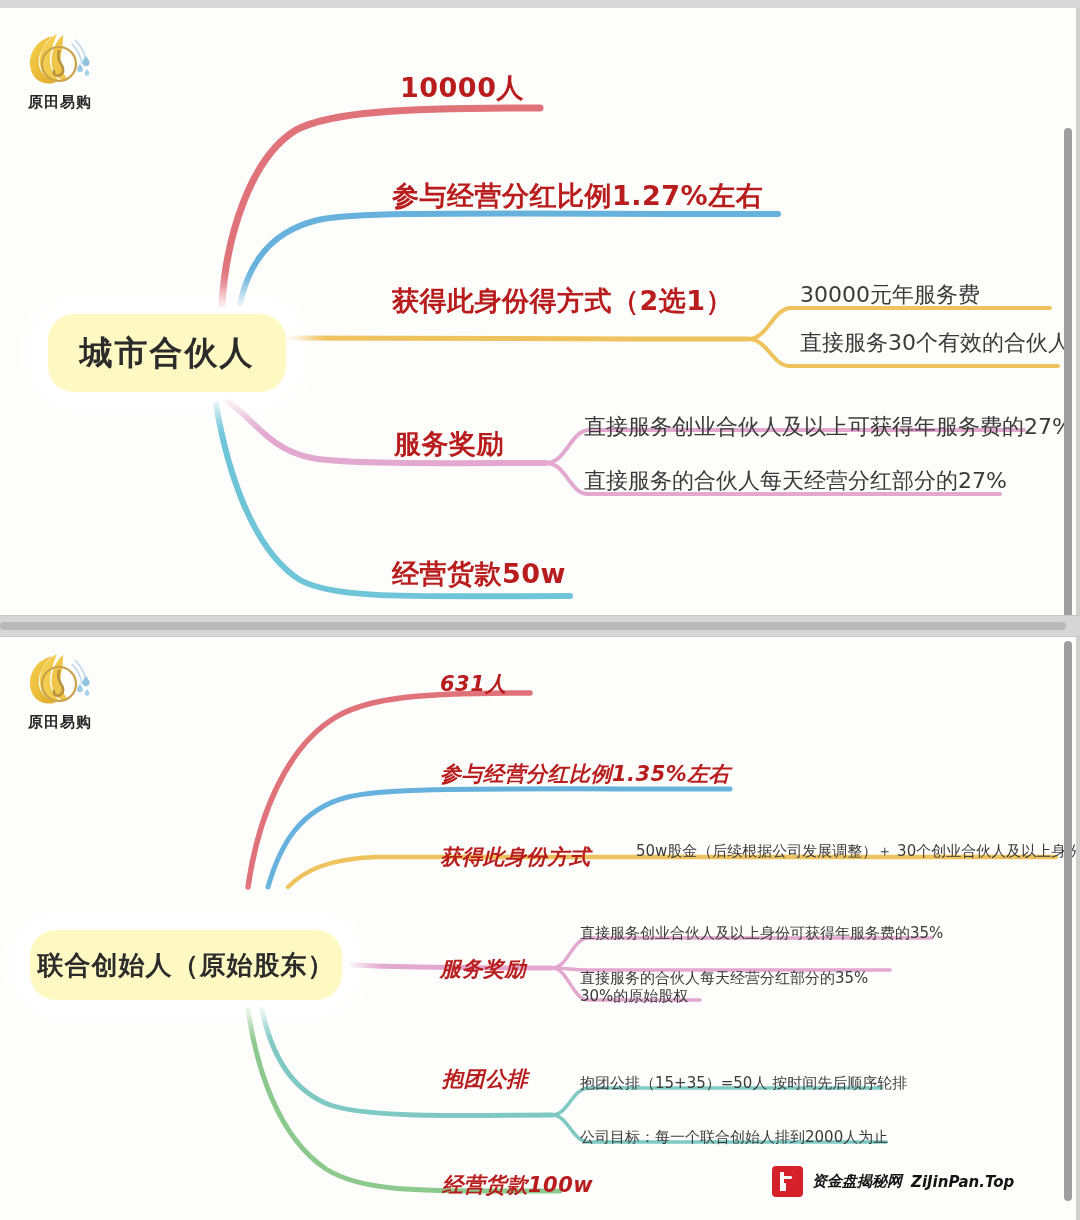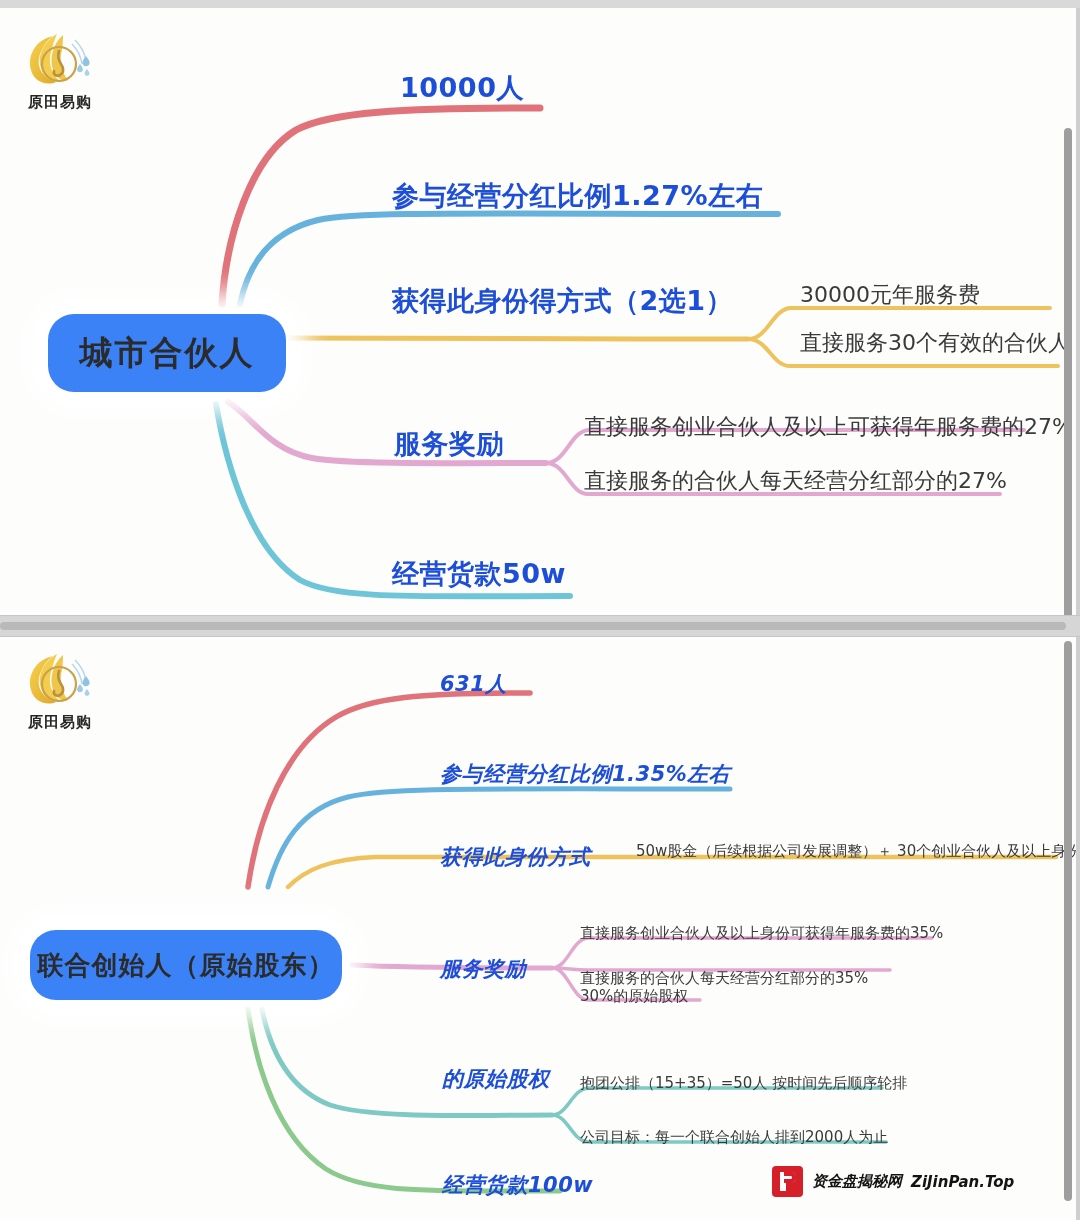--- a/index.html
+++ b/index.html
@@ -56,37 +56,37 @@
     font-size: 15px; font-weight: 700; color: #262626;
     letter-spacing: 1px; font-family: "DejaVu Sans", sans-serif;
   }
 
   
   .curves { position: absolute; inset: 0; width: 1080px; height: 100%; }
 
   
   .root {
     position: absolute;
-    background: #3b82f6;
+    background: #fef9c3;
     border-radius: 26px;
     display: flex; align-items: center; justify-content: center;
     box-shadow: 0 0 26px 22px #ffffff;
     font-weight: 700; color: #2b2b2b;
     font-family: Liberation Serif, serif;
     white-space: nowrap;
   }
   .root-top {
     left: 48px; top: 306px; width: 238px; height: 78px; font-size: 33px;
     letter-spacing: 2px;
   }
 
   
   .l1 {
     position: absolute;
-    font-weight: 700; color: #1d4ed8;
+    font-weight: 700; color: #b91c1c;
     font-family: "DejaVu Sans", sans-serif;
     white-space: nowrap;
   }
   .l1-big { font-size: 27px; letter-spacing: 0.5px; }
   .l1-mid { font-size: 21px; letter-spacing: 0.5px; font-style: italic; }
 
   
   .l2 {
     position: absolute;
     color: #3a3a3a;
@@ -238,21 +238,21 @@
         </div>
         <div class="logo-text">原田易购</div>
       </div>
 
       <div class="root" style="left:30px; top:293px; width:312px; height:70px; font-size:26px; letter-spacing:1px;">联合创始人（原始股东）</div>
 
       <div class="l1 l1-mid" style="left:440px; top:33px;">631人</div>
       <div class="l1 l1-mid" style="left:440px; top:123px;">参与经营分红比例1.35%左右</div>
       <div class="l1 l1-mid" style="left:440px; top:206px;">获得此身份方式</div>
       <div class="l1 l1-mid" style="left:440px; top:318px;">服务奖励</div>
-      <div class="l1 l1-mid" style="left:442px; top:428px;">的原始股权</div>
+      <div class="l1 l1-mid" style="left:442px; top:428px;">抱团公排</div>
       <div class="l1 l1-mid" style="left:442px; top:534px;">经营货款100w</div>
 
       <div class="l2 l2-b" style="left:636px; top:205px;">50w股金（后续根据公司发展调整）＋ 30个创业合伙人及以上身份</div>
       <div class="l2 l2-b" style="left:580px; top:287px;">直接服务创业合伙人及以上身份可获得年服务费的35%</div>
       <div class="l2 l2-b" style="left:580px; top:332px;">直接服务的合伙人每天经营分红部分的35%</div>
       <div class="l2 l2-b" style="left:580px; top:350px;">30%的原始股权</div>
       <div class="l2 l2-b" style="left:580px; top:437px;text-align:right;">抱团公排（15+35）=50人 按时间先后顺序轮排</div>
       <div class="l2 l2-b" style="left:580px; top:491px;">公司目标：每一个联合创始人排到2000人为止</div>
 
       <div class="vbar vbar-bottom"></div>

